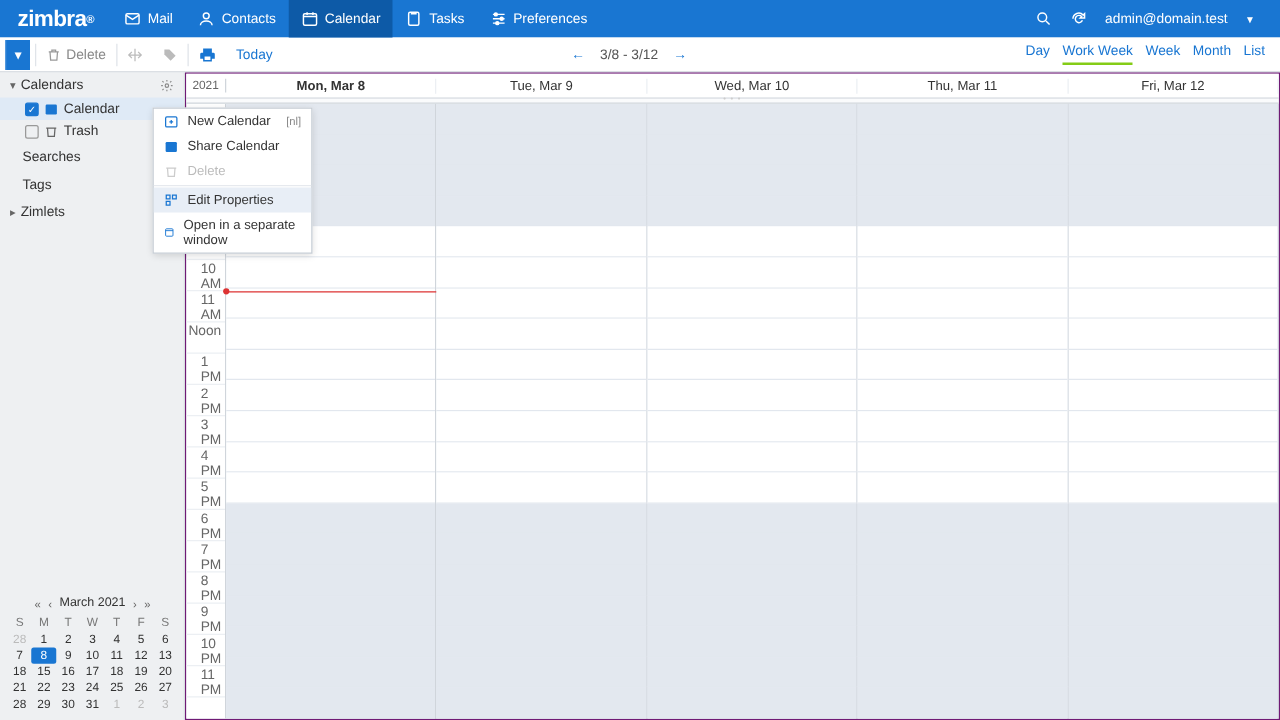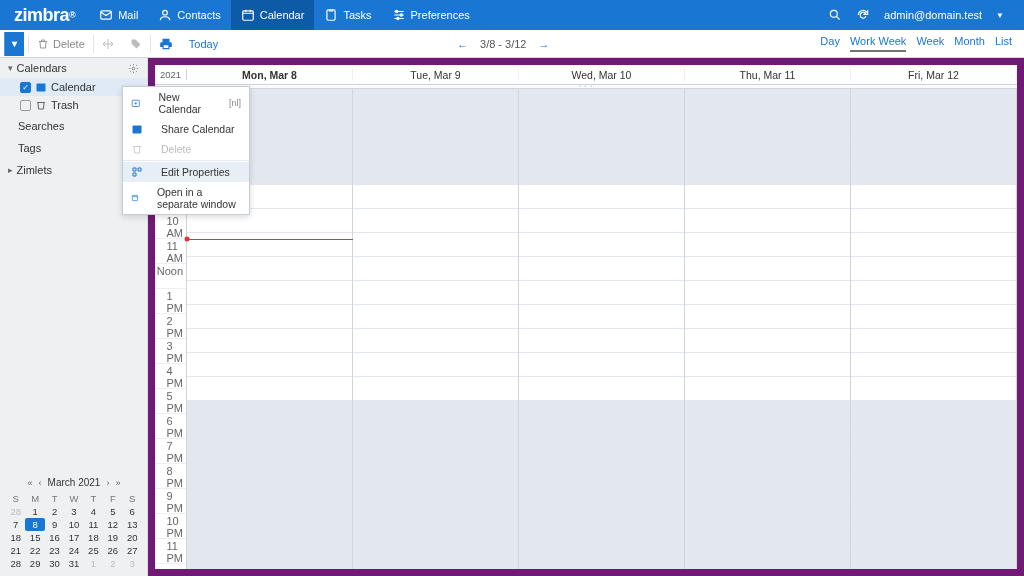--- a/index.html
+++ b/index.html
@@ -20,21 +20,21 @@
 #new-appt .dd { width: 20px; height: 100%; display: flex; align-items: center; justify-content: center; border-left: 1px solid rgba(255,255,255,.25); }
 .tlbtn { display: flex; align-items: center; gap: 4px; padding: 0 8px; height: 28px; color: #888; font-size: 11px; cursor: pointer; }
 .tlbtn.link { color: #1976d2; }
 .sep { width: 1px; height: 18px; background: #e0e4e9; }
 #center-range { display: flex; align-items: center; gap: 8px; color: #555; font-size: 11px; }
 #center-range .arrow { color: #1976d2; cursor: pointer; padding: 0 4px; }
 #secondbar-spacer1 { flex: 1; }
 #secondbar-spacer2 { flex: 1; }
 #view-switch { display: flex; gap: 10px; padding-right: 12px; margin-left: 40px; }
 #view-switch span { color: #1976d2; font-size: 11px; cursor: pointer; }
-#view-switch span.active { border-bottom: 2px solid #737373; padding-bottom: 3px; }
+#view-switch span.active { border-bottom: 2px solid #84cc16; padding-bottom: 3px; }
 
 
 #sidebar { position: absolute; top: 58px; left: 0; width: 148px; bottom: 0; background: #eef0f2; border-right: 1px solid #d9dde2; }
 .side-head { display: flex; align-items: center; padding: 4px 8px; font-size: 11px; color: #333; }
 .side-head .chev { margin-right: 4px; font-size: 9px; color: #666; }
 .side-head .gear { margin-left: auto; color: #888; }
 .side-item { display: flex; align-items: center; padding: 3px 8px 3px 20px; font-size: 11px; gap: 4px; }
 .side-item.selected { background: #dfeaf6; }
 .chk { width: 11px; height: 11px; border: 1px solid #999; border-radius: 2px; display: inline-flex; align-items: center; justify-content: center; font-size: 8px; color: #fff; }
 .chk.on { background: #1976d2; border-color: #1976d2; }
@@ -46,21 +46,21 @@
 #minical { position: absolute; left: 0; bottom: 0; width: 148px; padding: 4px 6px 6px; }
 #minical-head { display: flex; align-items: center; justify-content: center; gap: 6px; font-size: 10px; color: #333; margin-bottom: 4px; }
 #minical-head .nav { color: #666; cursor: pointer; font-size: 9px; }
 #minical table { width: 100%; border-collapse: collapse; font-size: 9.5px; }
 #minical th { color: #777; font-weight: 400; padding: 1px 0; }
 #minical td { text-align: center; padding: 1px 0; color: #333; }
 #minical td.dim { color: #bbb; }
 #minical td.sel { background: #1976d2; color: #fff; border-radius: 2px; }
 
 
-#calwrap { position: absolute; top: 58px; left: 148px; right: 0; bottom: 0; background: #e9eff5; border: 7px solid #701a75; display: flex; flex-direction: column; }
+#calwrap { position: absolute; top: 58px; left: 148px; right: 0; bottom: 0; background: #e9eff5; border: 1px solid #701a75; display: flex; flex-direction: column; }
 #dayhead { display: flex; background: #fff; border-bottom: 1px solid #d0d5db; height: 20px; align-items: center; }
 #dayhead .year { width: 32px; font-size: 9.5px; color: #666; text-align: center; border-right: 1px solid #d0d5db; }
 #dayhead .col { flex: 1; text-align: center; font-size: 10.5px; border-right: 1px solid #eceff3; }
 #dayhead .col.bold { font-weight: 700; }
 #dayhead-handle { height: 4px; background: #fafbfc; border-bottom: 1px solid #d0d5db; display:flex; justify-content:center; }
 #dayhead-handle span { color:#ccc; letter-spacing:1px; font-size:6px; line-height:3px;}
 
 #grid { flex: 1; overflow: hidden; position: relative; display: flex; }
 #timecol { width: 32px; background: #fff; border-right: 1px solid #d0d5db; }
 .timecell { height: 25px; border-bottom: 1px solid #eceff3; font-size: 11px; color: #666; display: flex; align-items: flex-start; justify-content: flex-end; padding-right: 3px; padding-top: 1px; padding-left: 16px;}
@@ -68,21 +68,21 @@
 .daycol { flex: 1; border-right: 1px solid #d0d5db; display: flex; flex-direction: column; }
 .hourrow { height: 25px; border-bottom: 1px solid #e2e7ee; }
 .hourrow.off { background: #e3e8ef; }
 .hourrow.on { background: #fff; }
 #nowline { position: absolute; left: 0; width: 20%; height: 0; border-top: 1px solid #d33; }
 #nowdot { position:absolute; width:5px; height:5px; background:#d33; border-radius:50%; transform:translate(-50%,-50%);}
 
 
 
 #ctxmenu { position: absolute; left: 122px; top: 86px; width: 128px; background: #fff; border: 1px solid #c5ccd4; box-shadow: 0 2px 6px rgba(0,0,0,.15); z-index: 50; }
-.ctxrow { display: flex; align-items: center; padding: 4px 8px; font-size: 10.5px; color: #333; gap: 18px; cursor: pointer; }
+.ctxrow { display: flex; align-items: center; padding: 4px 8px; font-size: 10.5px; color: #333; gap: 7px; cursor: pointer; }
 .ctxrow.disabled { color: #bbb; }
 .ctxrow.highlight { background: #e8eef6; }
 .ctxrow .sc { margin-left: auto; font-size: 9px; color: #888; }
 .ctxrow .ico { width: 12px; height: 12px; display: inline-flex; }
 #ctxmenu .ctxsep { height: 1px; background: #e6e9ee; margin: 1px 0; }
 
 svg { width: 100%; height: 100%; }
 </style>
 </head>
 <body>

